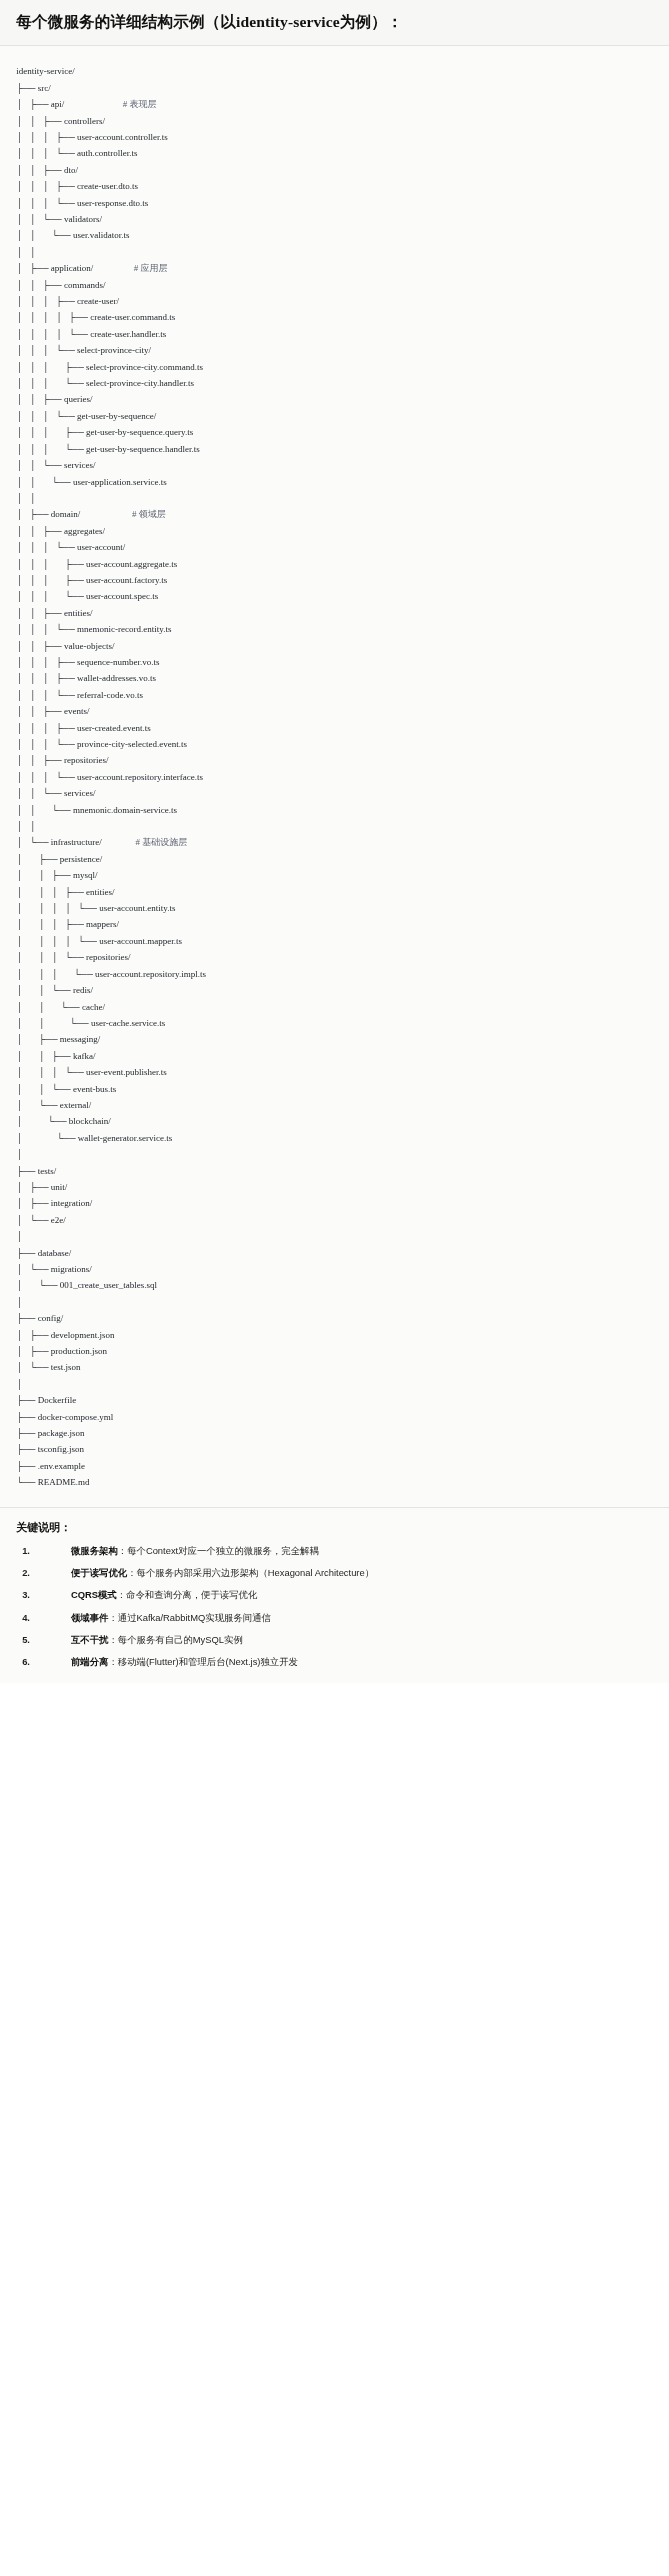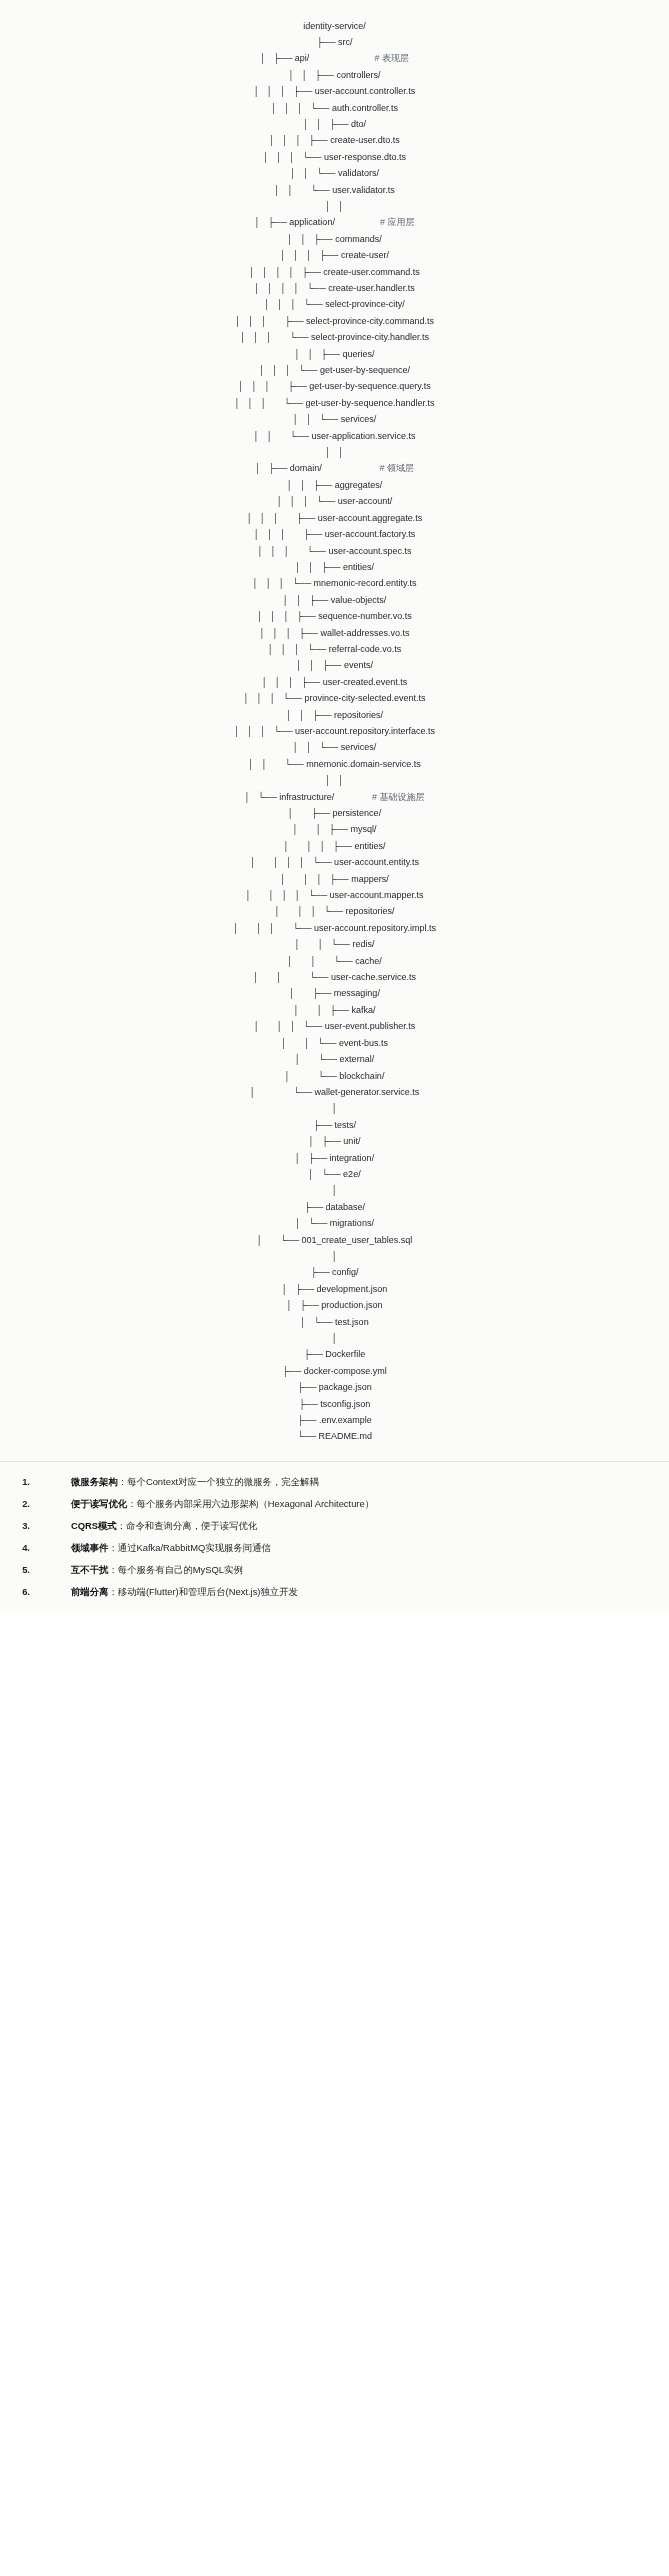--- a/index.html
+++ b/index.html
@@ -35,27 +35,26 @@
   }
 
   
   .tree-block {
     background: #fbfbfa;
     padding: 17.5px 16.3px 16.3px 16.3px;
     box-sizing: border-box;
   }
   pre.tree {
     margin: 0;
-    font-family: Liberation Sans, sans-serif;
+    font-family: Liberation Serif, serif;
     font-size: 9px;
     line-height: 16.4px;
     color: #24292e;
     white-space: pre;
     tab-size: 4;
-    text-align: center;
   }
   pre.tree .cmt {
     color: #5c6370;
   }
 
   
   .notes {
     background: #fbfbfa;
     border-top: 0.6px solid #e3e3e0;
     padding: 12.5px 16.3px 6.3px 16.3px;
@@ -100,20 +99,23 @@
     font-size: 8.4px;
     line-height: 1.6;
     color: #3b3b3b;
   }
 </style>
 </head>
 <body>
 
 <div class="page">
 
+  <div class="heading-band">
+    <div class="heading-text">每个微服务的详细结构示例（以identity-service为例）：</div>
+  </div>
 
   <div class="tree-block">
     <pre class="tree">identity-service/
 ├── src/
 │   ├── api/                          <span class="cmt"># 表现层</span>
 │   │   ├── controllers/
 │   │   │   ├── user-account.controller.ts
 │   │   │   └── auth.controller.ts
 │   │   ├── dto/
 │   │   │   ├── create-user.dto.ts
@@ -192,20 +194,21 @@
 │
 ├── Dockerfile
 ├── docker-compose.yml
 ├── package.json
 ├── tsconfig.json
 ├── .env.example
 └── README.md</pre>
   </div>
 
   <div class="notes">
+    <div class="notes-title">关键说明：</div>
     <ol class="notes-list">
       <li>
         <span class="note-term">微服务架构</span><span class="note-body">：每个Context对应一个独立的微服务，完全解耦</span>
       </li>
       <li>
         <span class="note-term">便于读写优化</span><span class="note-body">：每个服务内部采用六边形架构（Hexagonal Architecture）</span>
       </li>
       <li>
         <span class="note-term">CQRS模式</span><span class="note-body">：命令和查询分离，便于读写优化</span>
       </li>

